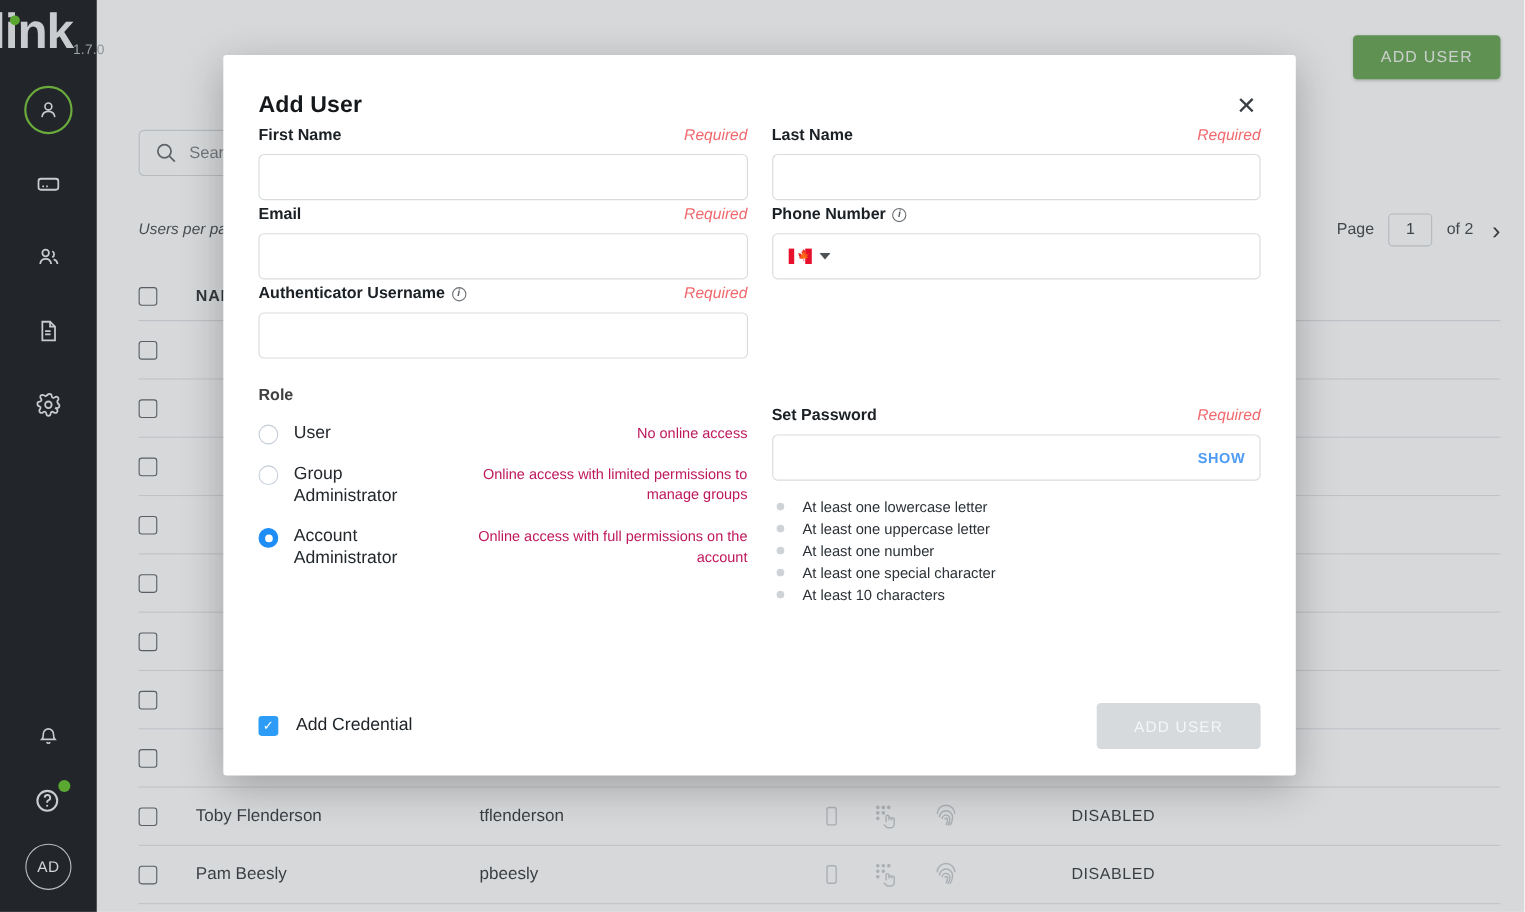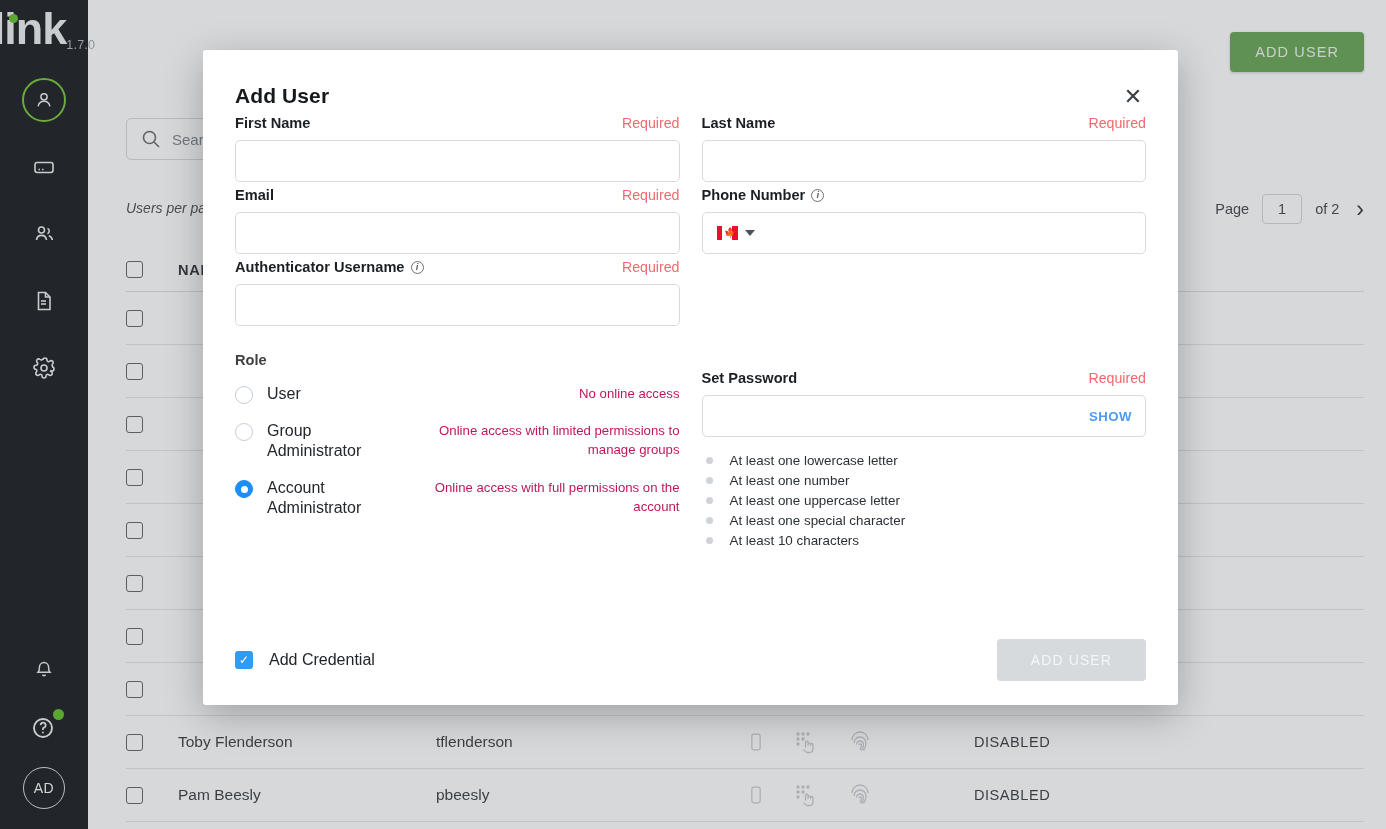--- a/index.html
+++ b/index.html
@@ -153,21 +153,21 @@
   .col { width: 446px; }
 
   .field-label-row {
     display: flex; align-items: center; justify-content: space-between;
     margin-bottom: 8px; height: 18px;
   }
   .field-label {
     font-size: 14.6px; font-weight: 700; color: #1b2025;
     display: flex; align-items: center; gap: 6px;
   }
-  .req { font-size: 14.2px; color: #f0696e; font-weight: 400; }
+  .req { font-size: 14.2px; color: #f0696e; font-weight: 400; font-style: italic; }
   .info-i {
     display: inline-flex; align-items: center; justify-content: center;
     width: 13px; height: 13px; border: 1.2px solid #6b7075; border-radius: 50%;
     font-size: 9.5px; color: #5d6268; font-style: italic; font-weight: 700;
     line-height: 1;
   }
   .inp {
     width: 100%; height: 42px;
     border: 1px solid #d7dbde; border-radius: 5px; background: #fff;
     font-size: 15px; padding: 0 12px;
@@ -723,25 +723,25 @@
           <input class="inp" type="password" value="" style="">
           <button class="pw-show">SHOW</button>
         </div>
         <div class="pw-rules" id="pw-rules">
             <div class="pw-rule">
               <span class="pw-dot"></span>
               <span class="pw-txt">At least one lowercase letter</span>
             </div>
             <div class="pw-rule">
               <span class="pw-dot"></span>
-              <span class="pw-txt">At least one number</span>
+              <span class="pw-txt">At least one uppercase letter</span>
             </div>
             <div class="pw-rule">
               <span class="pw-dot"></span>
-              <span class="pw-txt">At least one uppercase letter</span>
+              <span class="pw-txt">At least one number</span>
             </div>
             <div class="pw-rule">
               <span class="pw-dot"></span>
               <span class="pw-txt">At least one special character</span>
             </div>
             <div class="pw-rule">
               <span class="pw-dot"></span>
               <span class="pw-txt">At least 10 characters</span>
             </div>
           </div>

